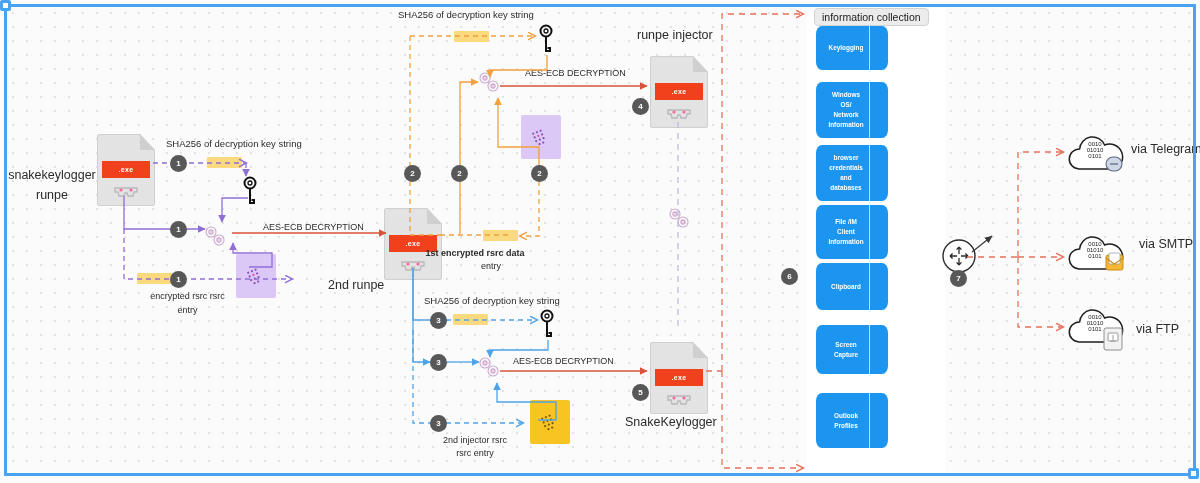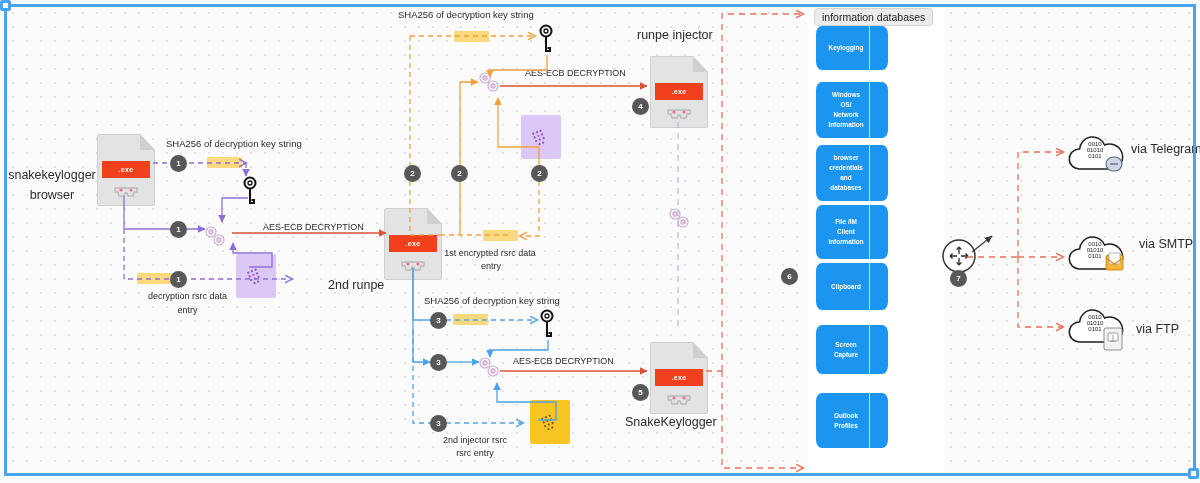--- a/index.html
+++ b/index.html
@@ -169,21 +169,21 @@
     <path d="M722,371 L722,468 L803,468" stroke="#e8705a" stroke-width="1.3" fill="none" stroke-dasharray="6,5" marker-end="url(#ah-salmon)"></path>
     <path d="M967,257 L1018,257" stroke="#e8705a" stroke-width="1.3" fill="none" stroke-dasharray="6,5"></path>
     <path d="M1018,257 L1018,152 L1063,152" stroke="#e8705a" stroke-width="1.3" fill="none" stroke-dasharray="6,5" marker-end="url(#ah-salmon)"></path>
     <path d="M1018,257 L1063,257" stroke="#e8705a" stroke-width="1.3" fill="none" stroke-dasharray="6,5" marker-end="url(#ah-salmon)"></path>
     <path d="M1018,257 L1018,327 L1063,327" stroke="#e8705a" stroke-width="1.3" fill="none" stroke-dasharray="6,5" marker-end="url(#ah-salmon)"></path>
 
     <path d="M972,252 L992,236" stroke="#3a3a3a" stroke-width="1.2" fill="none" marker-end="url(#ah-dark)"></path>
   </svg>
 
   <div class="lbl multi" style="left:4px; top:168px; width:96px; font-size:12.5px;">snakekeylogger</div>
-  <div class="lbl multi" style="left:4px; top:188px; width:96px; font-size:12.5px;">browser</div>
+  <div class="lbl multi" style="left:4px; top:188px; width:96px; font-size:12.5px;">runpe</div>
 
   <div class="filebox" style="left:97px; top:134px;">
     <div class="sheet"></div>
     <div class="fold"></div>
     <div class="band">.exe</div>
     <div class="glyph">
       <svg width="26" height="15" viewBox="0 0 26 15">
         <path d="M2,5 h22 v4 h-3 l-1,4 h-5 l-1,-3 h-2 l-1,3 h-5 l-1,-4 h-3 z" fill="none" stroke="#b9b9bd" stroke-width="1.4"></path>
         <circle cx="8" cy="7" r="1.6" fill="#f56a9e"></circle>
         <circle cx="18" cy="7" r="1.6" fill="#f56a9e"></circle>
@@ -230,21 +230,21 @@
           <circle cx="9" cy="9" r="1.1" fill="#e24fa0"></circle>
           <circle cx="13" cy="9" r="1.1"></circle>
         <circle cx="5" cy="13" r="1.1"></circle>
           <circle cx="9" cy="13" r="1.1"></circle>
           <circle cx="13" cy="13" r="1.1"></circle>
         <circle cx="7" cy="17" r="1.1"></circle>
           <circle cx="11" cy="17" r="1.1"></circle>
       </g>
     </svg>
   </div>
-  <div class="lbl multi" style="left:120px; top:291px; width:135px; font-size:9px;">decryption rsrc data</div>
+  <div class="lbl multi" style="left:120px; top:291px; width:135px; font-size:9px;">encrypted rsrc rsrc</div>
   <div class="lbl multi" style="left:120px; top:305px; width:135px; font-size:9px;">entry</div>
 
   <div class="filebox" style="left:384px; top:208px;">
     <div class="sheet"></div>
     <div class="fold"></div>
     <div class="band">.exe</div>
     <div class="glyph">
       <svg width="26" height="15" viewBox="0 0 26 15">
         <path d="M2,5 h22 v4 h-3 l-1,4 h-5 l-1,-3 h-2 l-1,3 h-5 l-1,-4 h-3 z" fill="none" stroke="#b9b9bd" stroke-width="1.4"></path>
         <circle cx="8" cy="7" r="1.6" fill="#f56a9e"></circle>
@@ -293,21 +293,21 @@
         <circle cx="5" cy="13" r="1.1"></circle>
           <circle cx="9" cy="13" r="1.1"></circle>
           <circle cx="13" cy="13" r="1.1"></circle>
         <circle cx="7" cy="17" r="1.1"></circle>
           <circle cx="11" cy="17" r="1.1"></circle>
       </g>
     </svg>
   </div>
 
   <div class="chip yellow" style="left:483px; top:230px; width:35px;"></div>
-  <div class="lbl multi" style="left:431px; top:248px; width:118px; font-size:9px;">1st encrypted rsrc data</div>
+  <div class="lbl multi" style="left:416px; top:248px; width:118px; font-size:9px;font-weight:bold;">1st encrypted rsrc data</div>
   <div class="lbl multi" style="left:432px; top:261px; width:118px; font-size:9px;">entry</div>
 
   <div class="lbl" style="left:637px; top:28px; font-size:12.5px;">runpe injector</div>
   <div class="filebox" style="left:650px; top:56px;">
     <div class="sheet"></div>
     <div class="fold"></div>
     <div class="band">.exe</div>
     <div class="glyph">
       <svg width="26" height="15" viewBox="0 0 26 15">
         <path d="M2,5 h22 v4 h-3 l-1,4 h-5 l-1,-3 h-2 l-1,3 h-5 l-1,-4 h-3 z" fill="none" stroke="#b9b9bd" stroke-width="1.4"></path>
@@ -384,21 +384,21 @@
       <svg width="26" height="15" viewBox="0 0 26 15">
         <path d="M2,5 h22 v4 h-3 l-1,4 h-5 l-1,-3 h-2 l-1,3 h-5 l-1,-4 h-3 z" fill="none" stroke="#b9b9bd" stroke-width="1.4"></path>
         <circle cx="8" cy="7" r="1.6" fill="#f56a9e"></circle>
         <circle cx="18" cy="7" r="1.6" fill="#f56a9e"></circle>
       </svg>
     </div>
   </div>
   <div class="badge" style="left:632px; top:384px;">5</div>
   <div class="lbl" style="left:625px; top:415px; font-size:12.5px;">SnakeKeylogger</div>
 
-  <div class="pill" style="left:814px; top:8px;">information databases</div>
+  <div class="pill" style="left:814px; top:8px;">information collection</div>
   <div class="badge" style="left:781px; top:268px;">6</div>
 
   <div class="cyl" style="left:816px; top:26px; height:44px;">
     <span>Keylogging</span>
   </div>
   <div class="cyl" style="left:816px; top:82px; height:56px;">
     <span style="white-space:pre-line;">Windows
 OS/
 Network
 Information</span>

